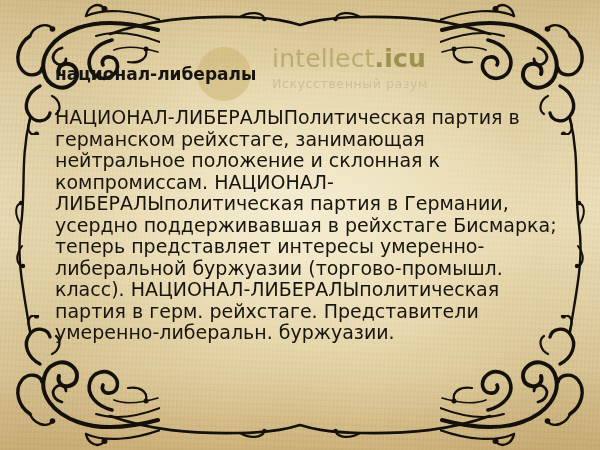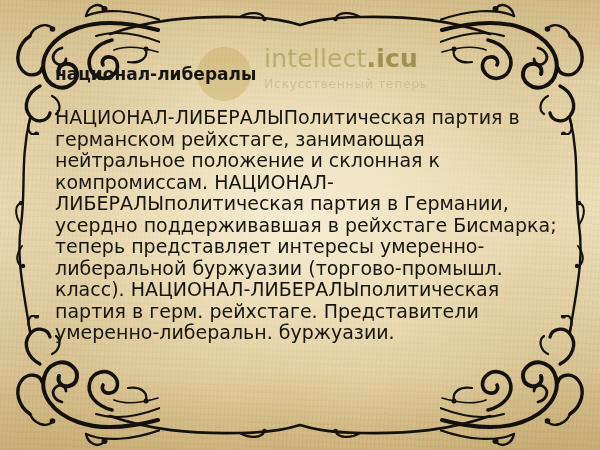--- a/index.html
+++ b/index.html
@@ -73,21 +73,21 @@
     z-index: 4;
   }
   #wm-badge {
     position: relative;
     width: 56px;
     height: 56px;
     flex: 0 0 auto;
     margin-top: 2px;
   }
   #wm-text-wrap {
-    margin-left: 12px;
+    margin-left: 20px;
     margin-top: 2px;
   }
   #wm-title {
     font-size: 25px;
     letter-spacing: 0.2px;
     line-height: 1;
     white-space: nowrap;
     color: #b9a86a;
     opacity: 0.92;
   }
@@ -283,21 +283,21 @@
 
   <div id="watermark">
     <div id="wm-badge">
       <svg width="56" height="56" viewBox="0 0 56 56" aria-hidden="true">
         <circle cx="28" cy="28" r="27" fill="#c8ae67" opacity="0.45"></circle>
         <text x="28" y="37" text-anchor="middle" font-family="'DejaVu Sans', sans-serif" font-size="25" font-weight="bold" fill="#d8c690" opacity="0.75">AI</text>
       </svg>
     </div>
     <div id="wm-text-wrap">
       <div id="wm-title"><span>intellect</span><span class="tld">.icu</span></div>
-      <div id="wm-sub">Искусственный  теперь</div>
+      <div id="wm-sub">Искусственный  разум</div>
     </div>
   </div>
 
   <div id="article">
     <h1 id="headword">национал-либералы</h1>
     <p id="definition">НАЦИОНАЛ-ЛИБЕРАЛЫПолитическая партия в германском рейхстаге, занимающая нейтральное положение и склонная к компромиссам. НАЦИОНАЛ-ЛИБЕРАЛЫполитическая партия в Германии, усердно поддерживавшая в рейхстаге Бисмарка; теперь представляет интересы умеренно-либеральной буржуазии (торгово-промышл. класс).  НАЦИОНАЛ-ЛИБЕРАЛЫполитическая партия в герм. рейхстаге. Представители умеренно-либеральн. буржуазии.</p>
   </div>
 
 </div>
 

